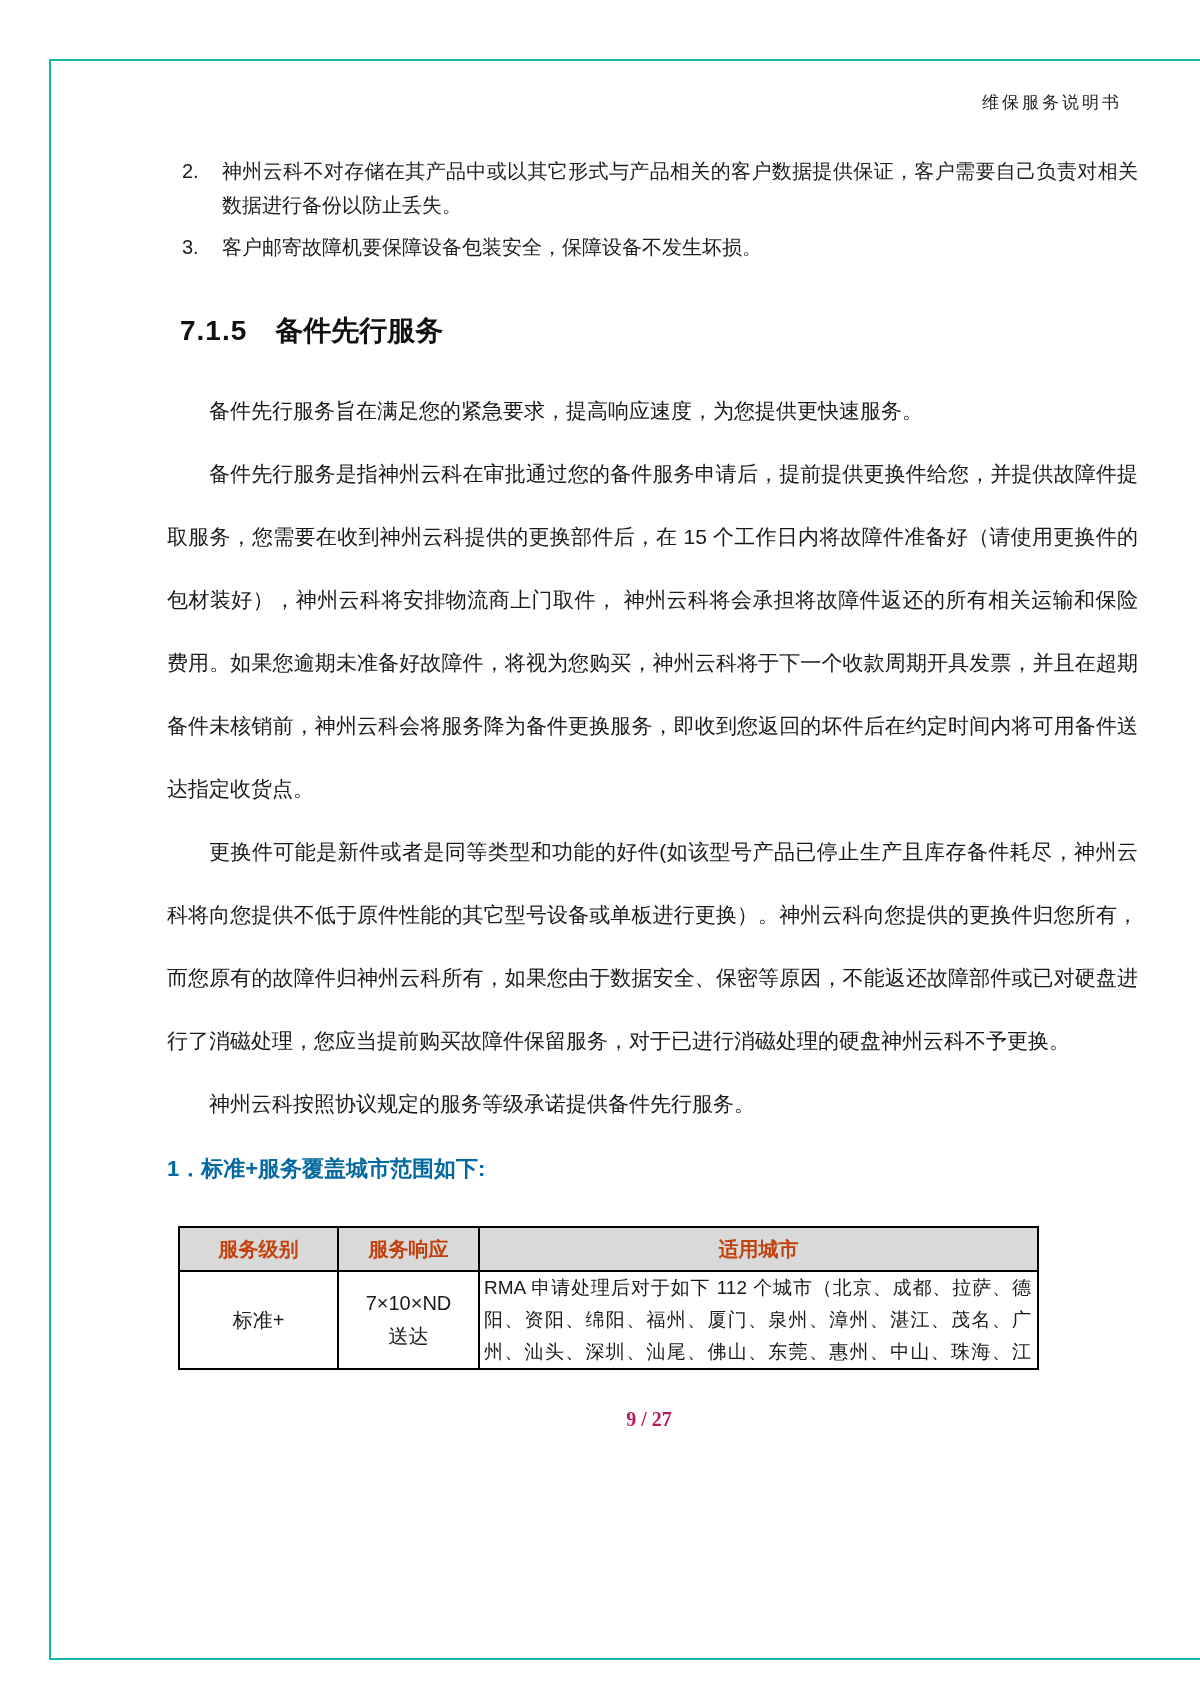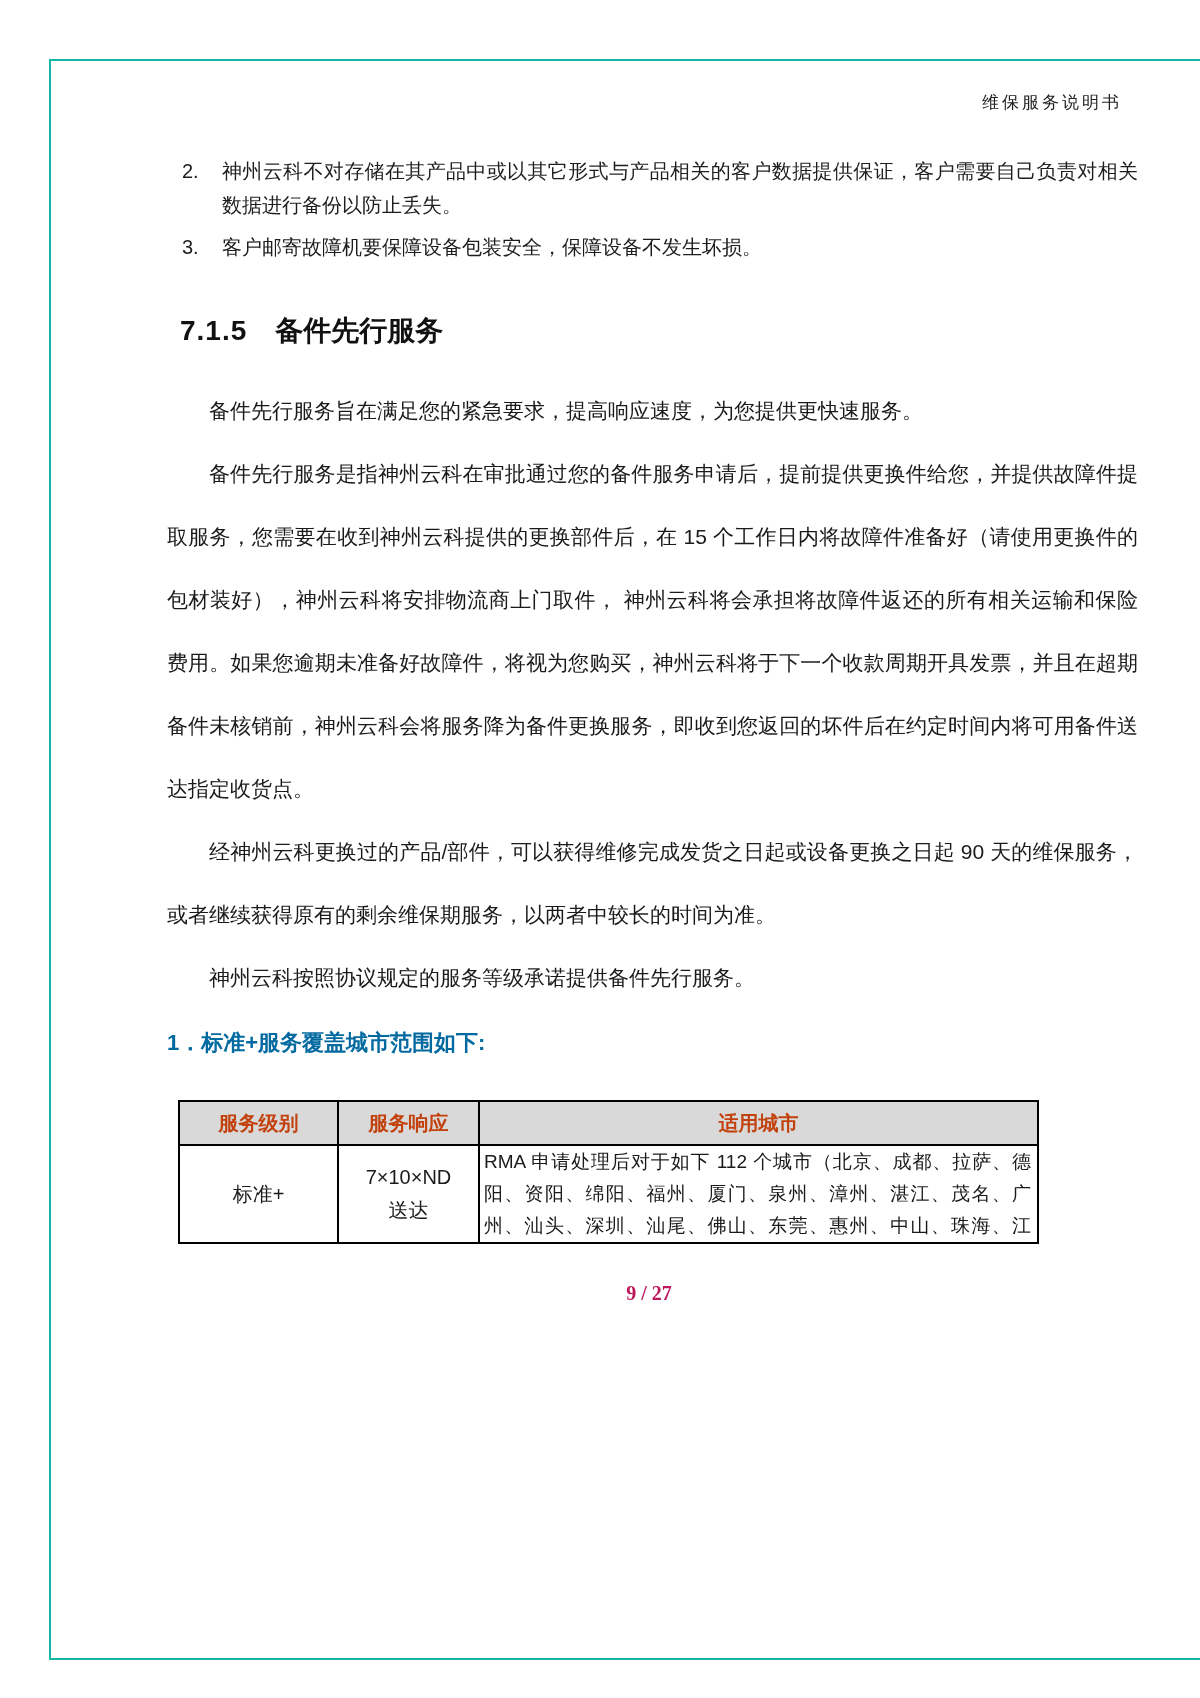--- a/index.html
+++ b/index.html
@@ -147,21 +147,21 @@
       </div>
     </div>
 
     <div class="section-heading">
       <span class="sec-num">7.1.5</span><span>备件先行服务</span>
     </div>
 
     <div class="body-text">
       <p>备件先行服务旨在满足您的紧急要求，提高响应速度，为您提供更快速服务。</p>
       <p>备件先行服务是指神州云科在审批通过您的备件服务申请后，提前提供更换件给您，并提供故障件提取服务，您需要在收到神州云科提供的更换部件后，在 15 个工作日内将故障件准备好（请使用更换件的包材装好），神州云科将安排物流商上门取件， 神州云科将会承担将故障件返还的所有相关运输和保险费用。如果您逾期未准备好故障件，将视为您购买，神州云科将于下一个收款周期开具发票，并且在超期备件未核销前，神州云科会将服务降为备件更换服务，即收到您返回的坏件后在约定时间内将可用备件送达指定收货点。</p>
-      <p>经神州云科更换过的产品/部件，可以获得维修完成发货之日起或设备更换之日起 90 天的维保服务，或者继续获得原有的剩余维保期服务，以两者中较长的时间为准。</p>
+      <p>更换件可能是新件或者是同等类型和功能的好件(如该型号产品已停止生产且库存备件耗尽，神州云科将向您提供不低于原件性能的其它型号设备或单板进行更换）。神州云科向您提供的更换件归您所有，而您原有的故障件归神州云科所有，如果您由于数据安全、保密等原因，不能返还故障部件或已对硬盘进行了消磁处理，您应当提前购买故障件保留服务，对于已进行消磁处理的硬盘神州云科不予更换。</p>
       <p>神州云科按照协议规定的服务等级承诺提供备件先行服务。</p>
     </div>
 
     <div class="subheading">1．标准+服务覆盖城市范围如下:</div>
 
     <table class="service-table">
       <colgroup>
         <col class="col-level">
           <col class="col-resp">
           <col class="col-cities">

